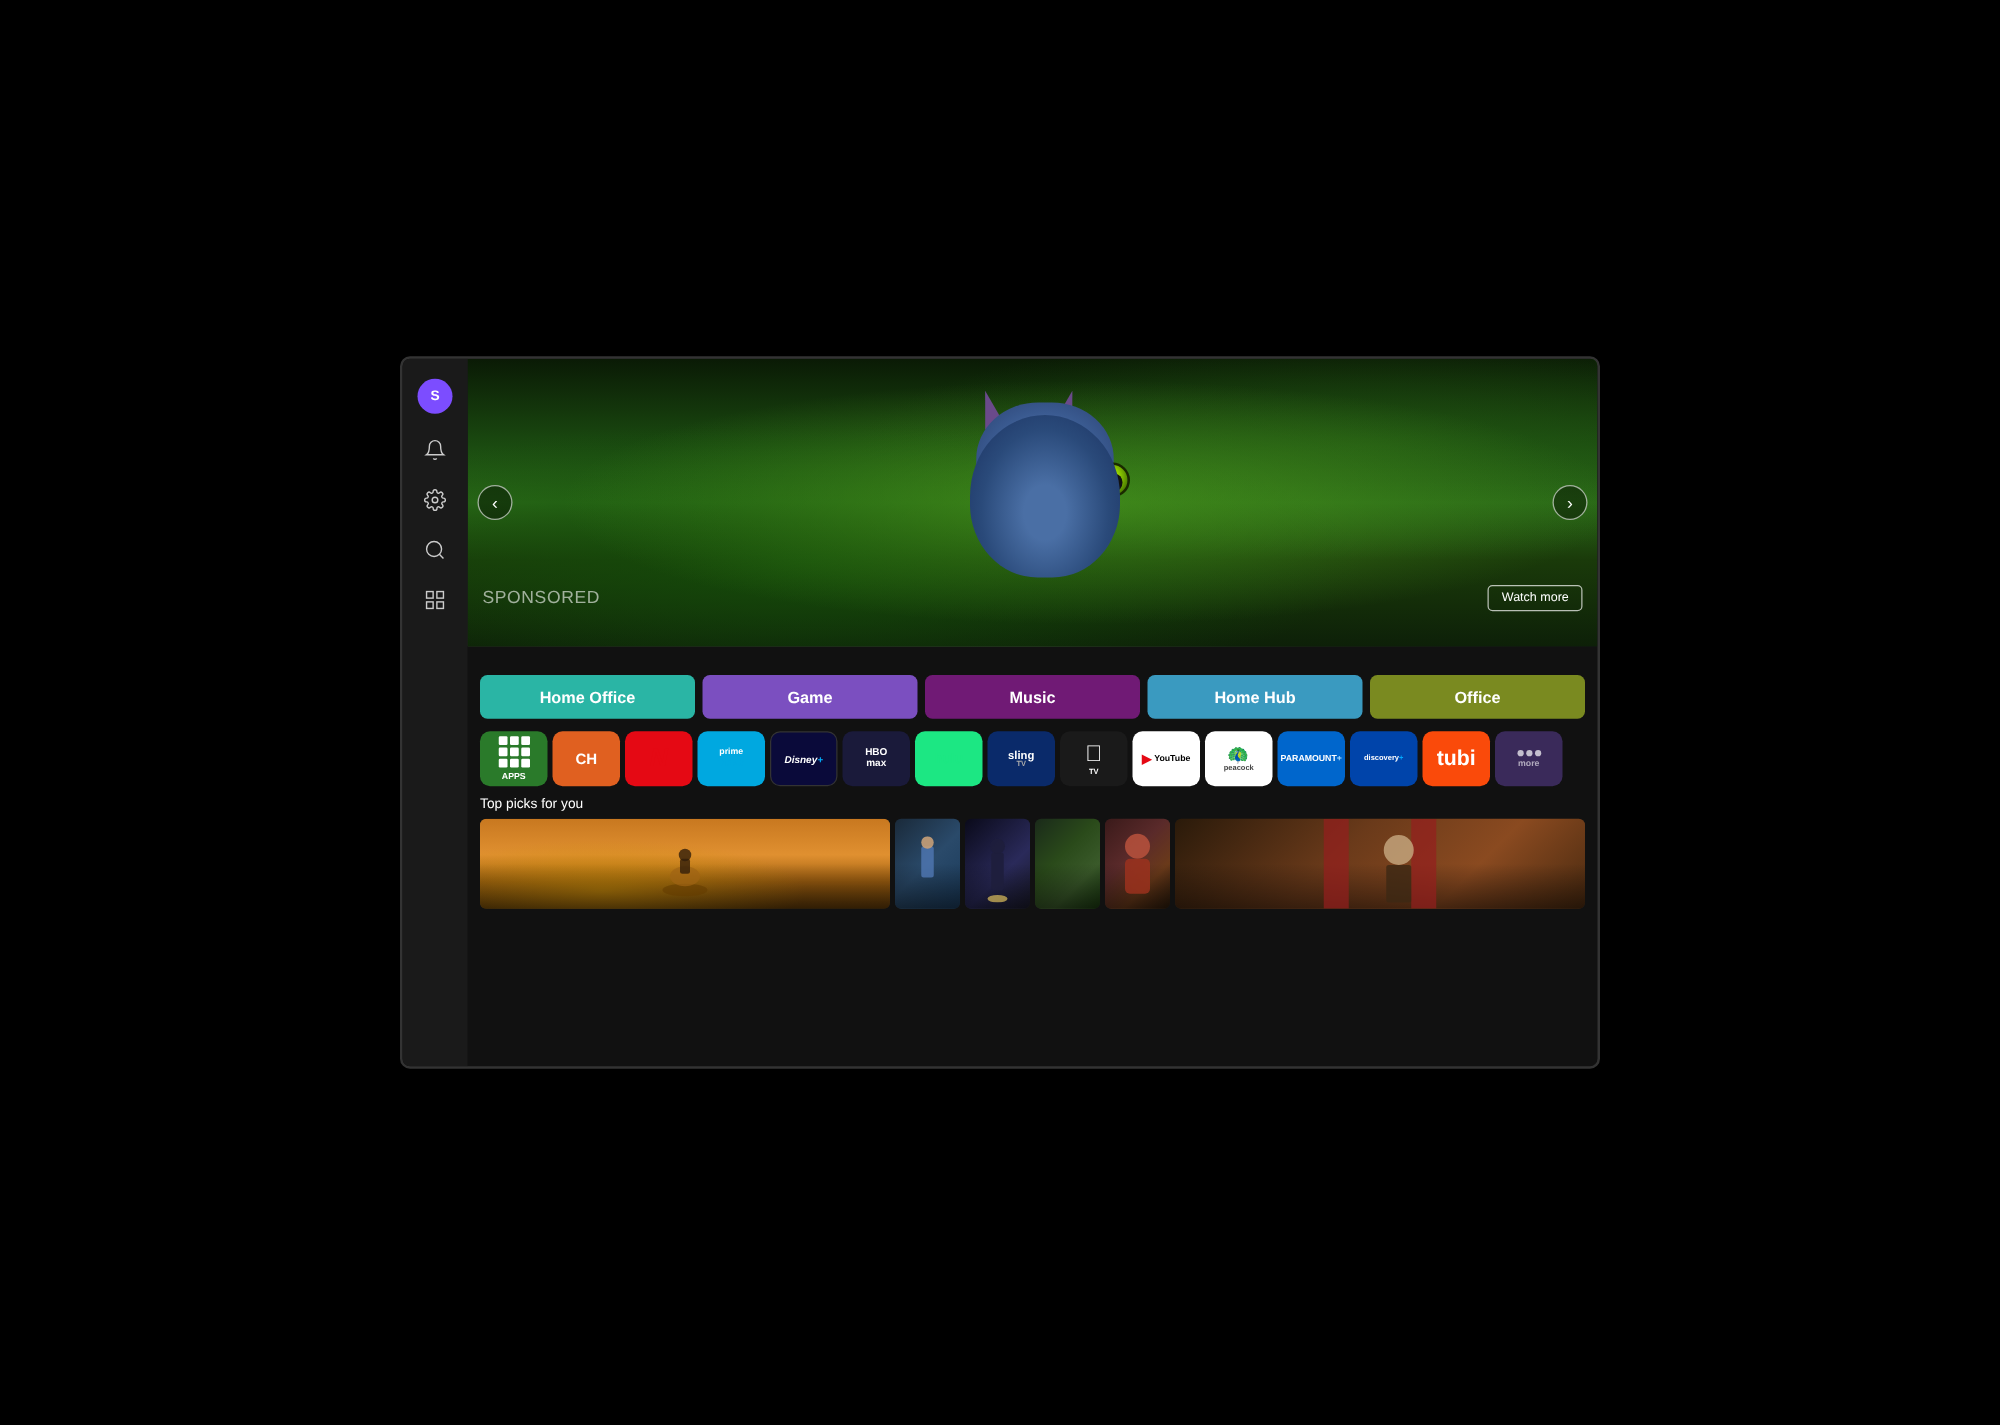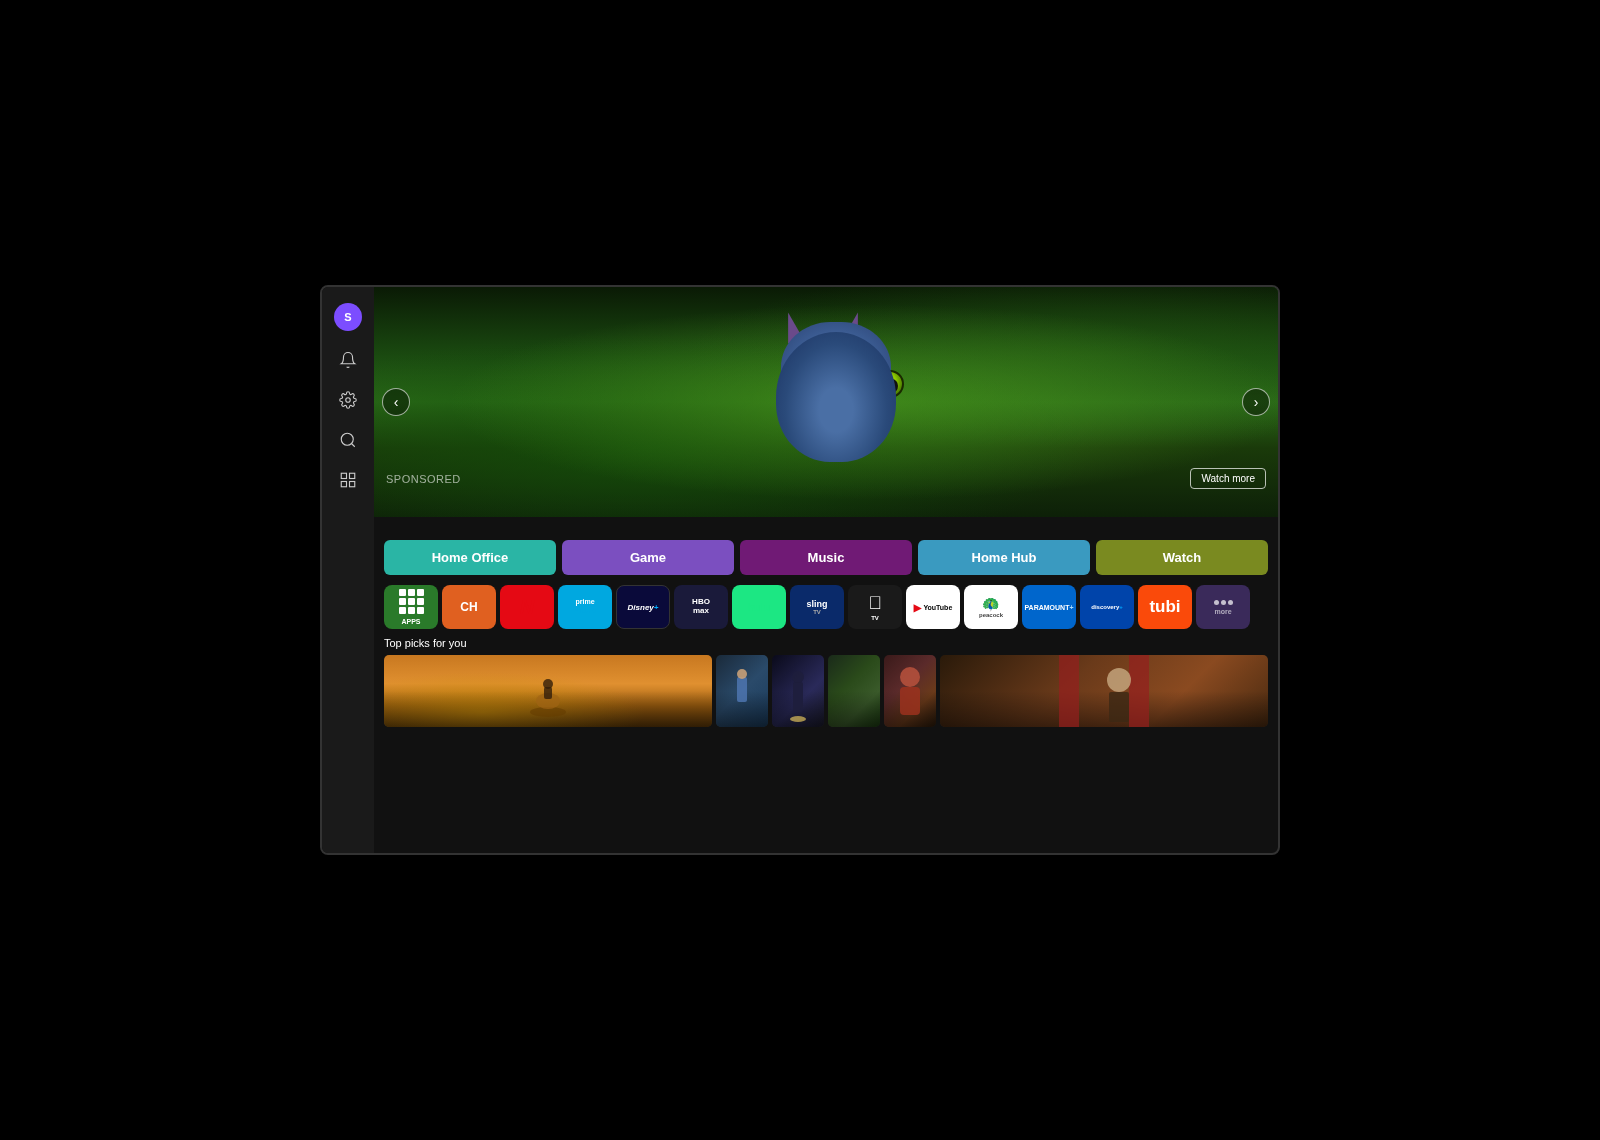--- a/index.html
+++ b/index.html
@@ -226,21 +226,21 @@
       cursor: pointer;
       color: #fff;
       font-size: 14px;
     }
 
     .hero-sponsored {
       position: absolute;
       bottom: 32px;
       left: 12px;
       color: rgba(255,255,255,0.6);
-      font-size: 11px;
+      font-size: 14px;
       letter-spacing: 0.5px;
       text-transform: uppercase;
     }
 
     .hero-watch-more {
       position: absolute;
       bottom: 28px;
       right: 12px;
       background: transparent;
       border: 1.5px solid rgba(255,255,255,0.7);
@@ -591,21 +591,21 @@
       <div class="hero-sponsored">SPONSORED</div>
 
       <button class="hero-watch-more">Watch more</button>
     </div>
 
     <div class="category-row">
       <button class="cat-btn cat-home-office">Home Office</button>
       <button class="cat-btn cat-game">Game</button>
       <button class="cat-btn cat-music">Music</button>
       <button class="cat-btn cat-home-hub">Home Hub</button>
-      <button class="cat-btn cat-sports">Watch</button>
+      <button class="cat-btn cat-sports">Office</button>
     </div>
 
     <div class="apps-row">
 
       <div class="app-icon app-all">
         <div class="apps-flex-col">
           <div class="app-grid-icon">
             <div class="app-grid-dot"></div>
               <div class="app-grid-dot"></div>
               <div class="app-grid-dot"></div>

